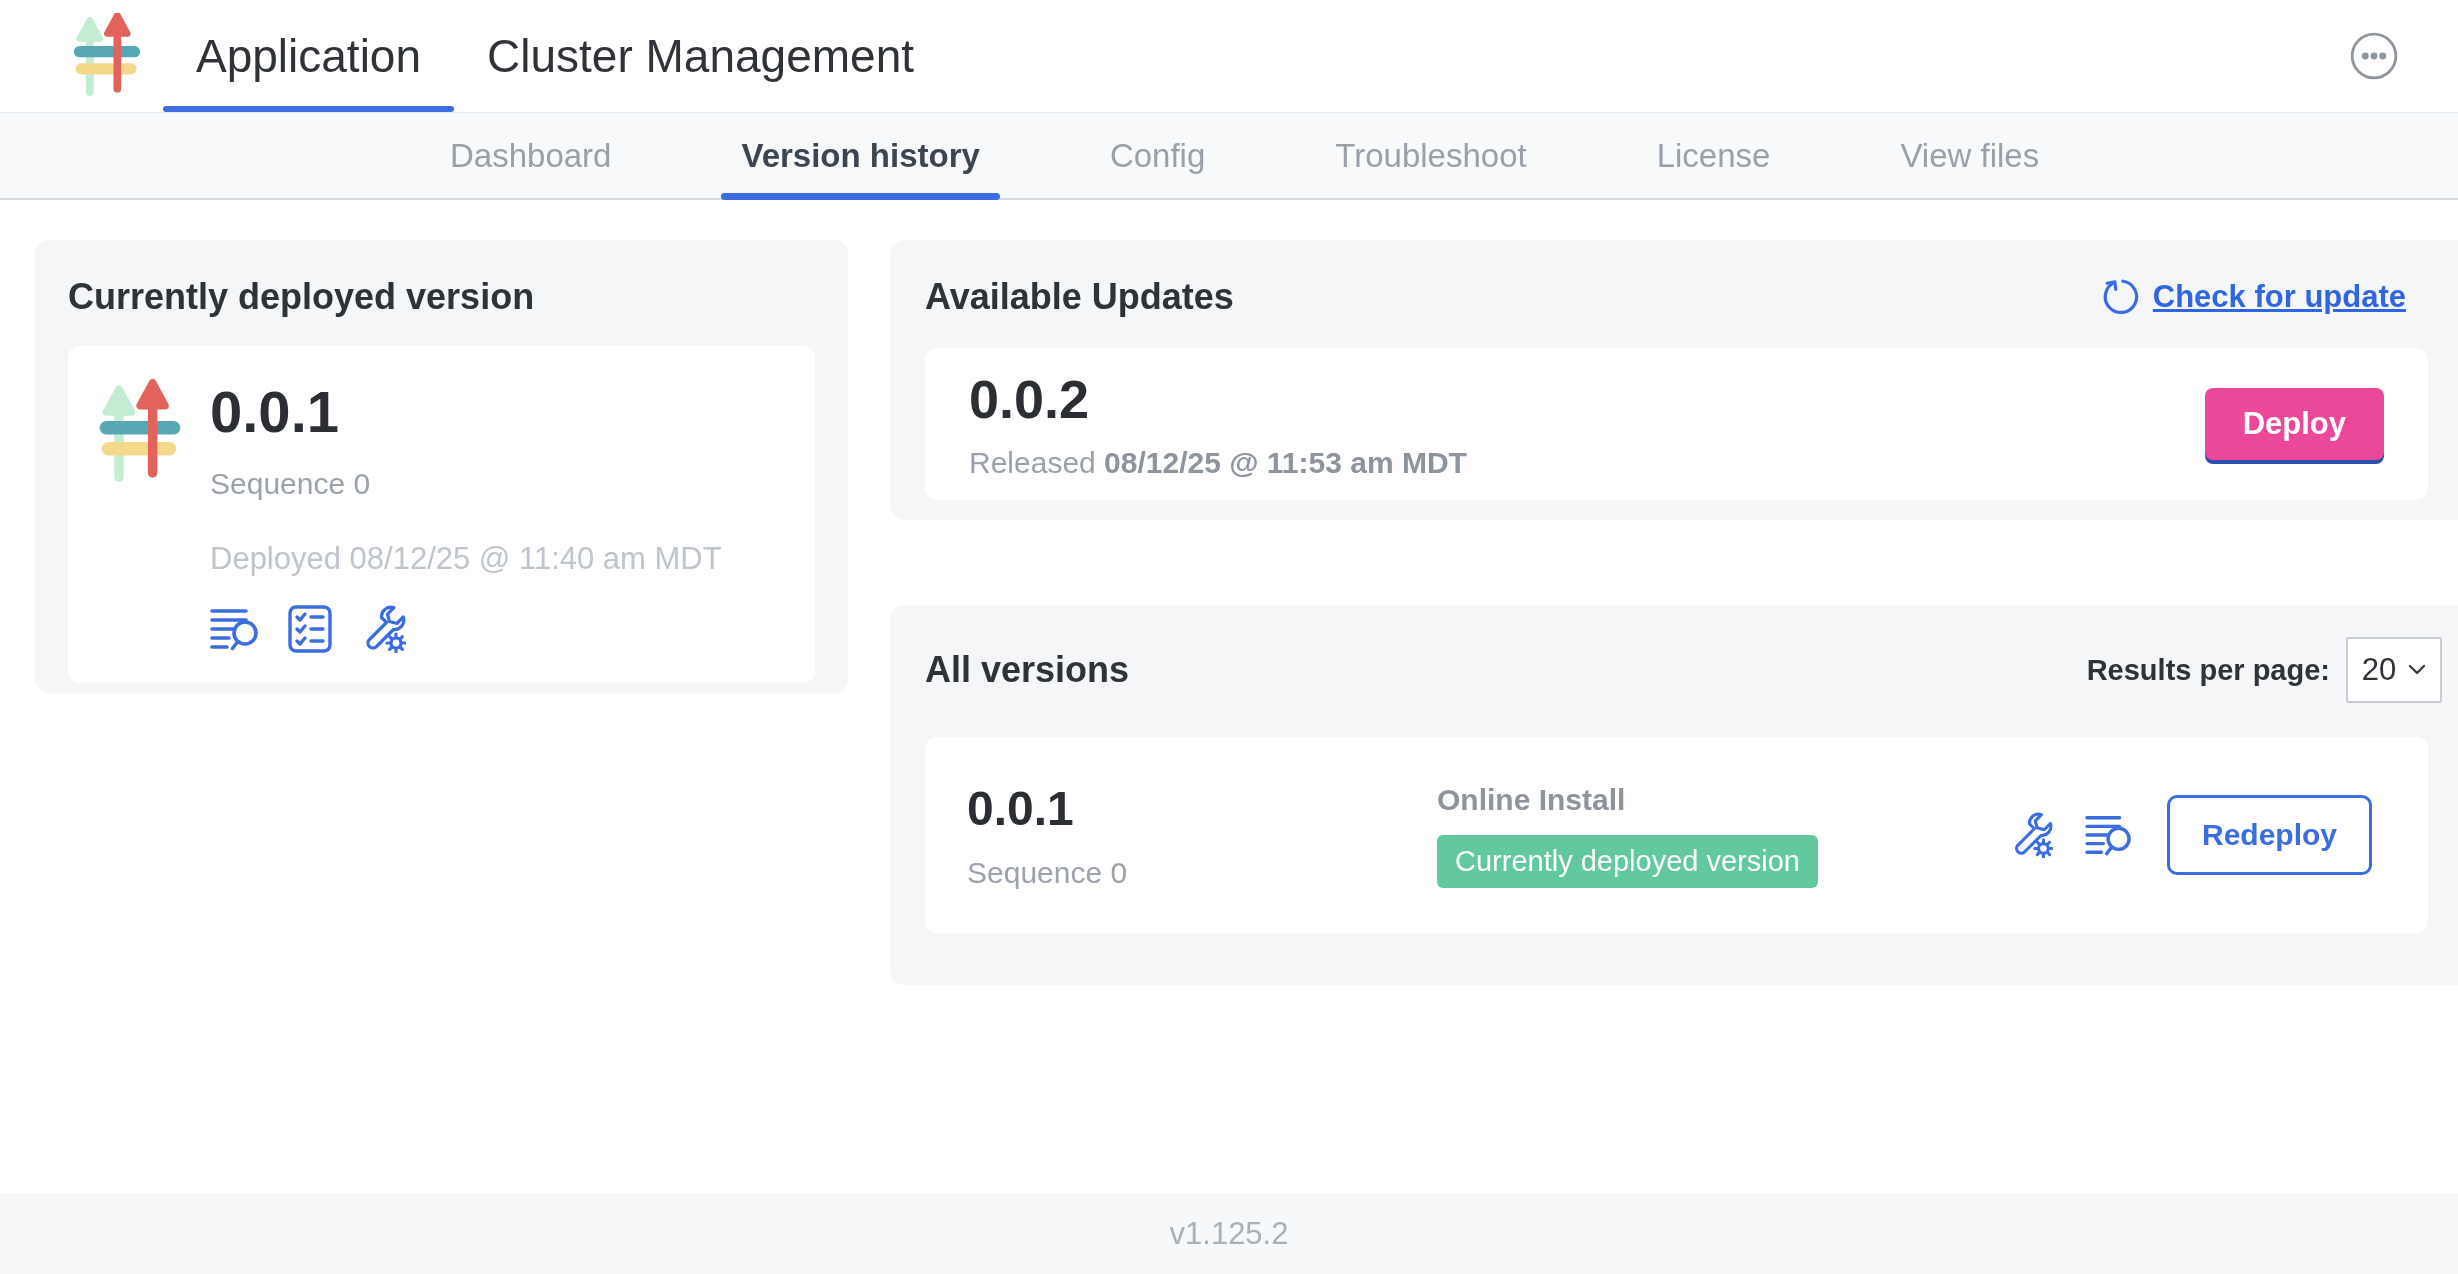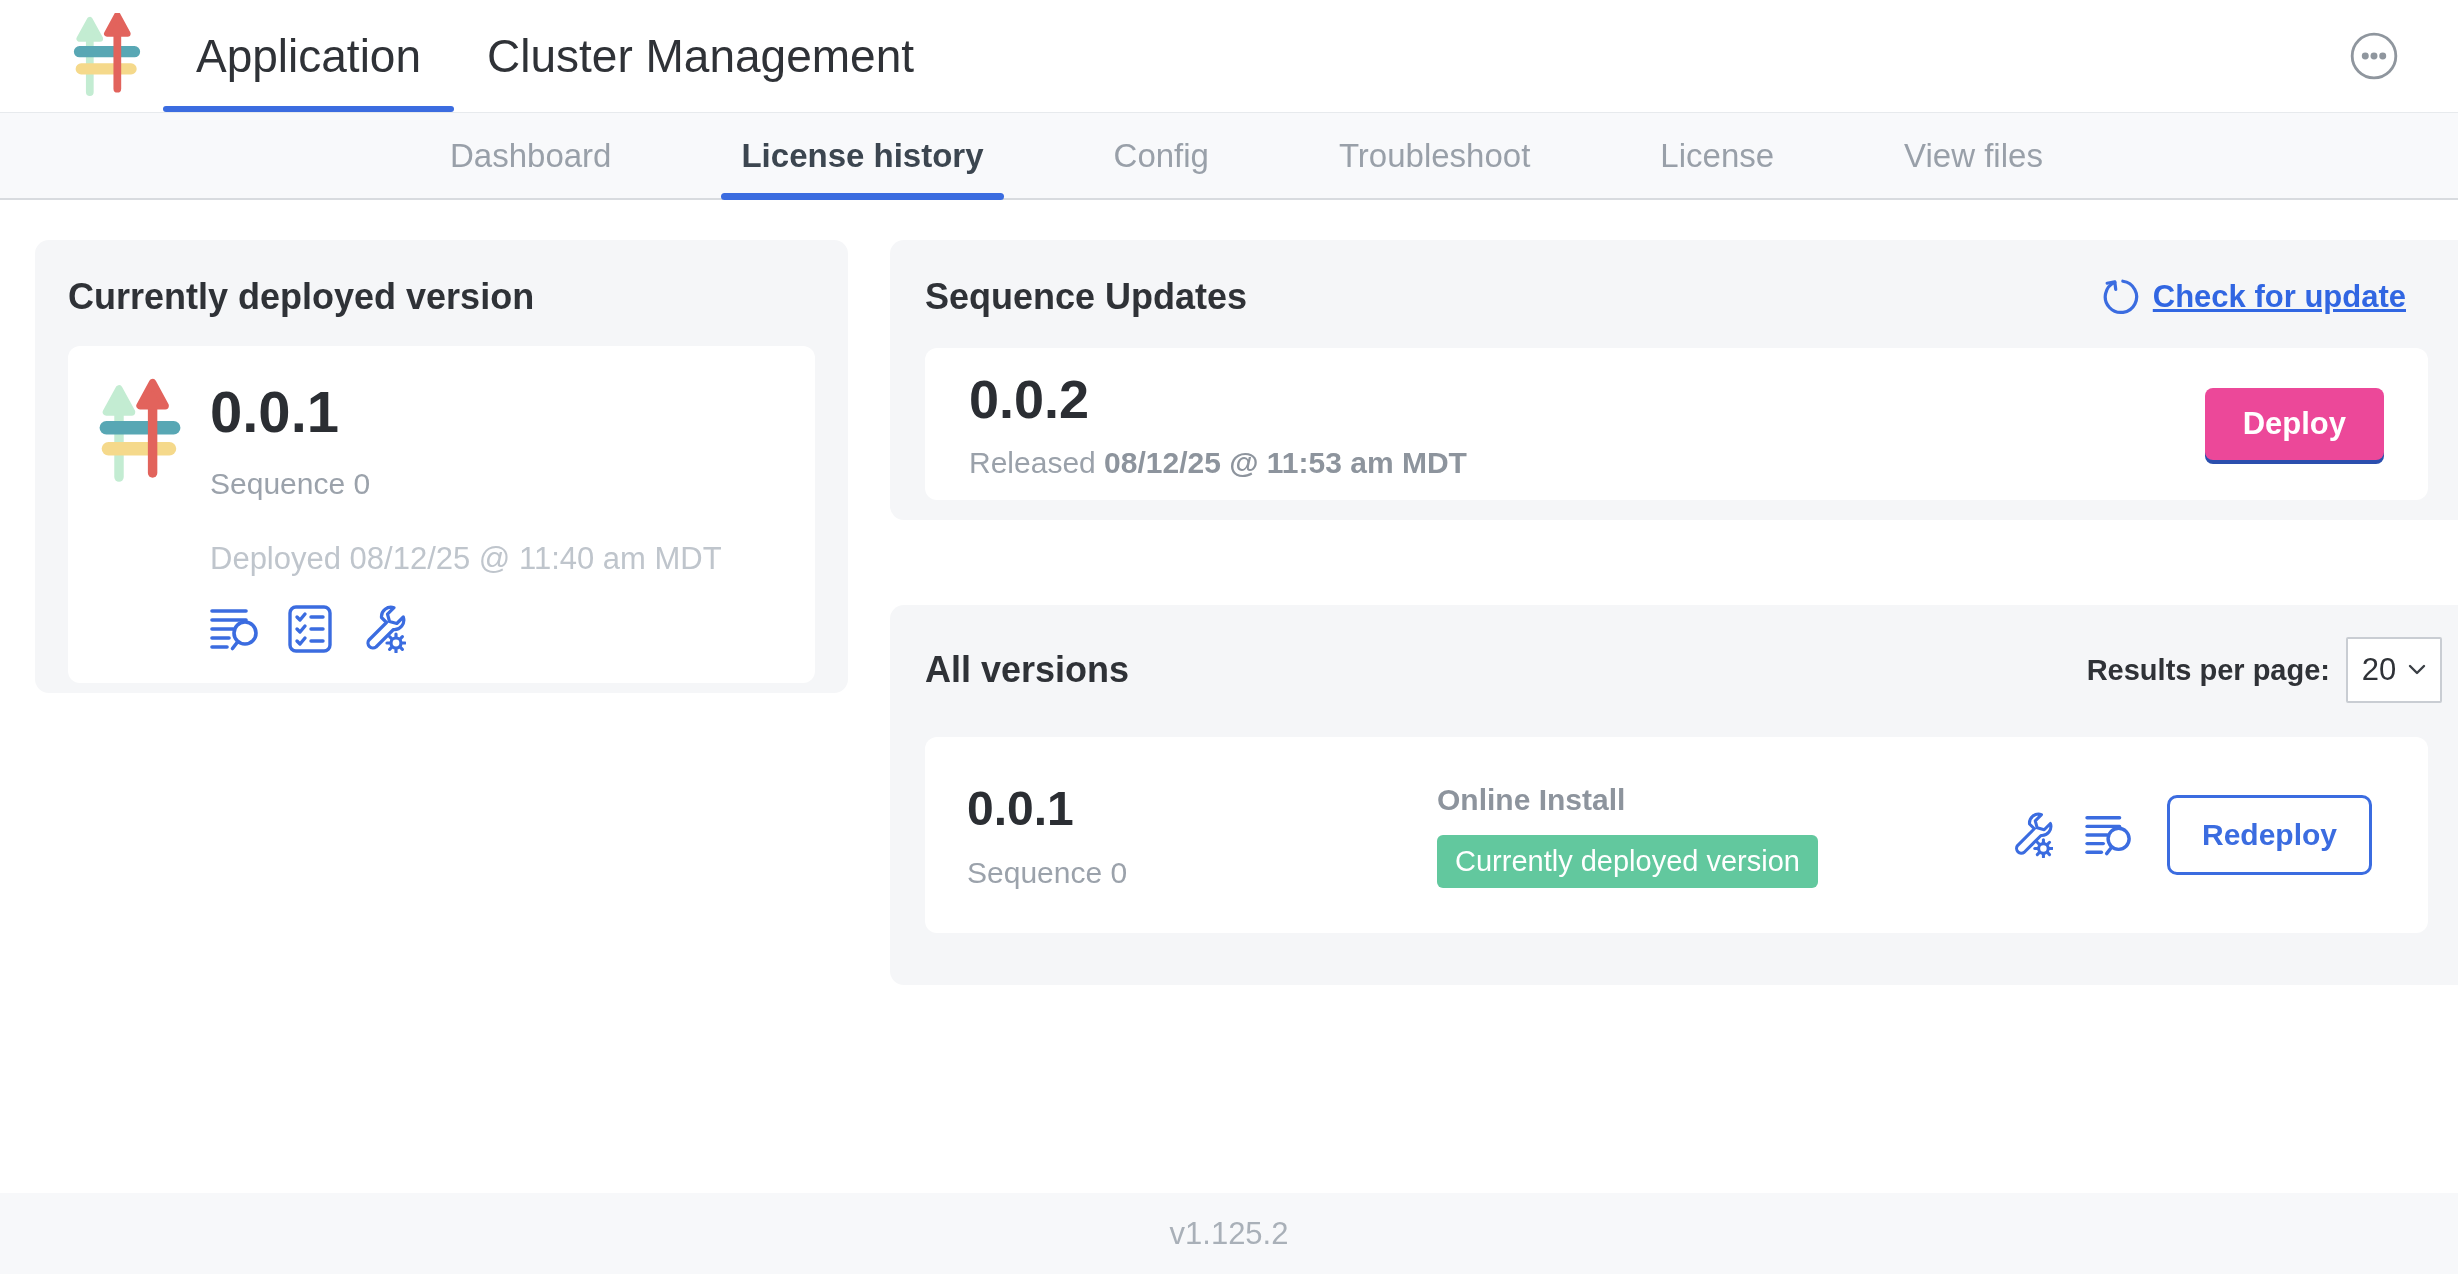--- a/index.html
+++ b/index.html
@@ -159,21 +159,21 @@
         <circle cx="30" cy="22" r="3.2" fill="#8f969e"></circle>
       </svg>
     </div>
   </header>
 
   <nav class="subnav">
     <div class="subnav-tab">
         <span>Dashboard</span>
       </div>
     <div class="subnav-tab active">
-        <span>License history</span>
+        <span>Version history</span>
       </div>
     <div class="subnav-tab">
         <span>Config</span>
       </div>
     <div class="subnav-tab">
         <span>Troubleshoot</span>
       </div>
     <div class="subnav-tab">
         <span>License</span>
       </div>
@@ -245,21 +245,21 @@
             </span>
           </div>
         </div>
       </div>
     </section>
 
     <div class="right-col">
 
       <section class="card updates-card">
         <div class="card-header">
-          <h2 class="card-title">Sequence Updates</h2>
+          <h2 class="card-title">Available Updates</h2>
           <div class="check-link">
             <svg class="blue-icon" viewBox="0 0 40 40" stroke-width="3.4">
               <path d="M14.5 4.6 A16.5 16.5 0 1 0 23 3.4"></path>
               <polyline points="15.5,12 14.5,4 6.5,5.5"></polyline>
             </svg>
             <a>Check for update</a>
           </div>
         </div>
         <div class="update-row">
           <div>

